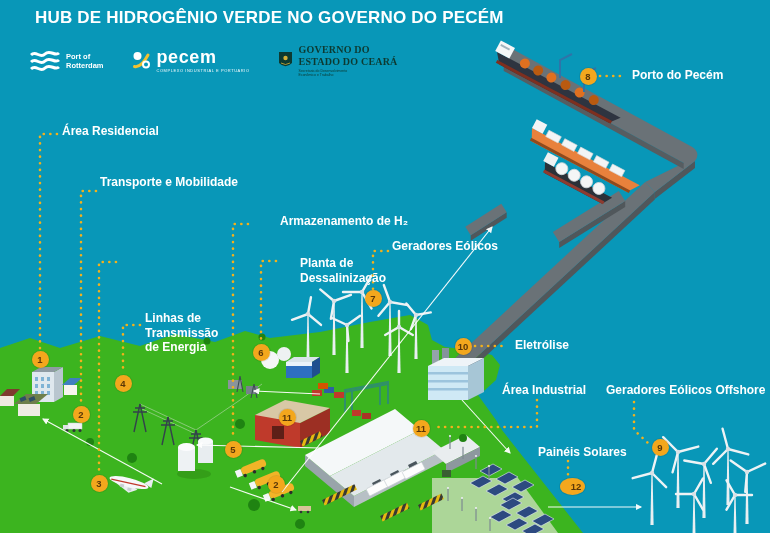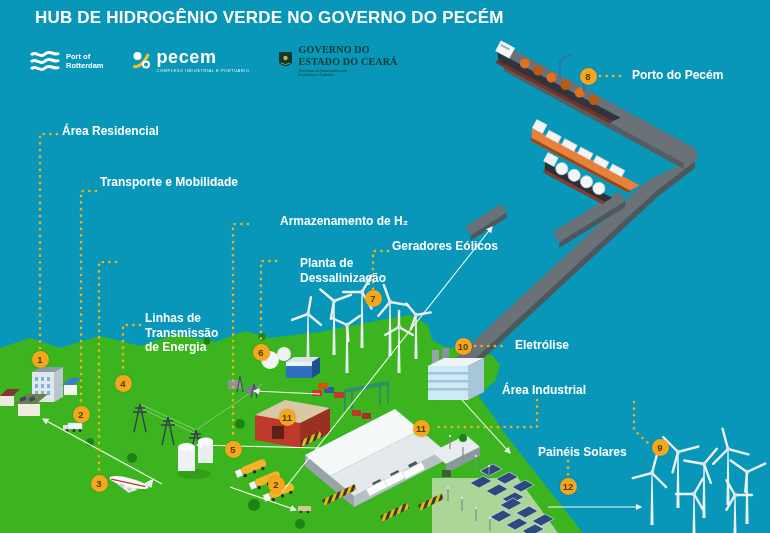--- a/index.html
+++ b/index.html
@@ -486,29 +486,30 @@
       <div class="lbl" style="left: 252px; top: 214px; margin-left: 28px;">Armazenamento de H₂</div>
       <div class="lbl" style="left: 280px; top: 256px; margin-left: 20px;">Planta de
 Dessalinização</div>
       <div class="lbl" style="left: 145px; top: 311px;">Linhas de
 Transmissão
 de Energia</div>
       <div class="lbl" style="left: 392px; top: 239px;">Geradores Eólicos</div>
       <div class="lbl" style="left: 632px; top: 68px;">Porto do Pecém</div>
       <div class="lbl" style="left: 515px; top: 338px;">Eletrólise</div>
       <div class="lbl" style="left: 502px; top: 383px;">Área Industrial</div>
+      <div class="lbl" style="left: 606px; top: 383px;">Geradores Eólicos Offshore</div>
       <div class="lbl" style="left: 538px; top: 445px;">Painéis Solares</div>
       <div class="marker" style="left: 31.5px; top: 350.5px;">1</div>
       <div class="marker" style="left: 72.5px; top: 405.5px;">2</div>
       <div class="marker" style="left: 90.5px; top: 474.5px;">3</div>
       <div class="marker" style="left: 114.5px; top: 374.5px;">4</div>
       <div class="marker" style="left: 224.5px; top: 440.5px;">5</div>
       <div class="marker" style="left: 252.5px; top: 343.5px;">6</div>
       <div class="marker" style="left: 364.5px; top: 289.5px;">7</div>
       <div class="marker" style="left: 579.5px; top: 67.5px;">8</div>
       <div class="marker" style="left: 651.5px; top: 438.5px;">9</div>
       <div class="marker" style="left: 454.5px; top: 337.5px;">10</div>
       <div class="marker" style="left: 278.5px; top: 408.5px;">11</div>
       <div class="marker" style="left: 412.5px; top: 419.5px;">11</div>
       <div class="marker" style="left: 267.5px; top: 475.5px;">2</div>
-      <div class="marker" style="left: 559.5px; top: 477.5px;">12</div>
+      <div class="marker" style="left: 559.5px; top: 477.5px; padding-left: 8px;">12</div>
     </div>
 </div>
 
 </body></html>

